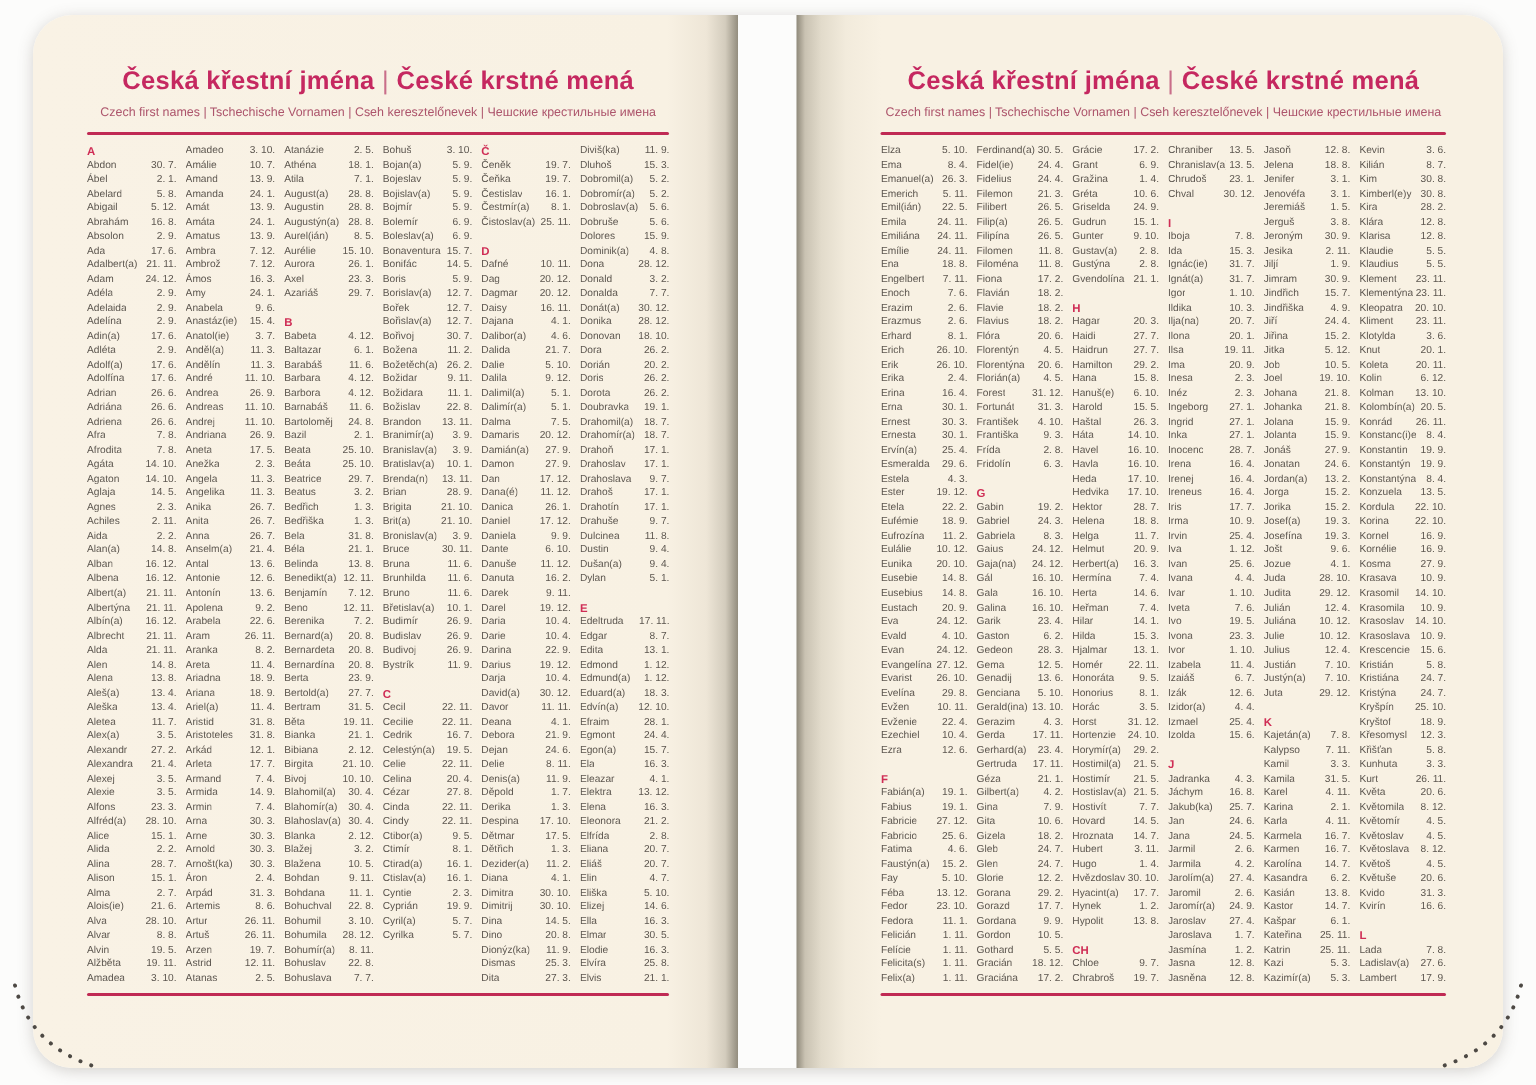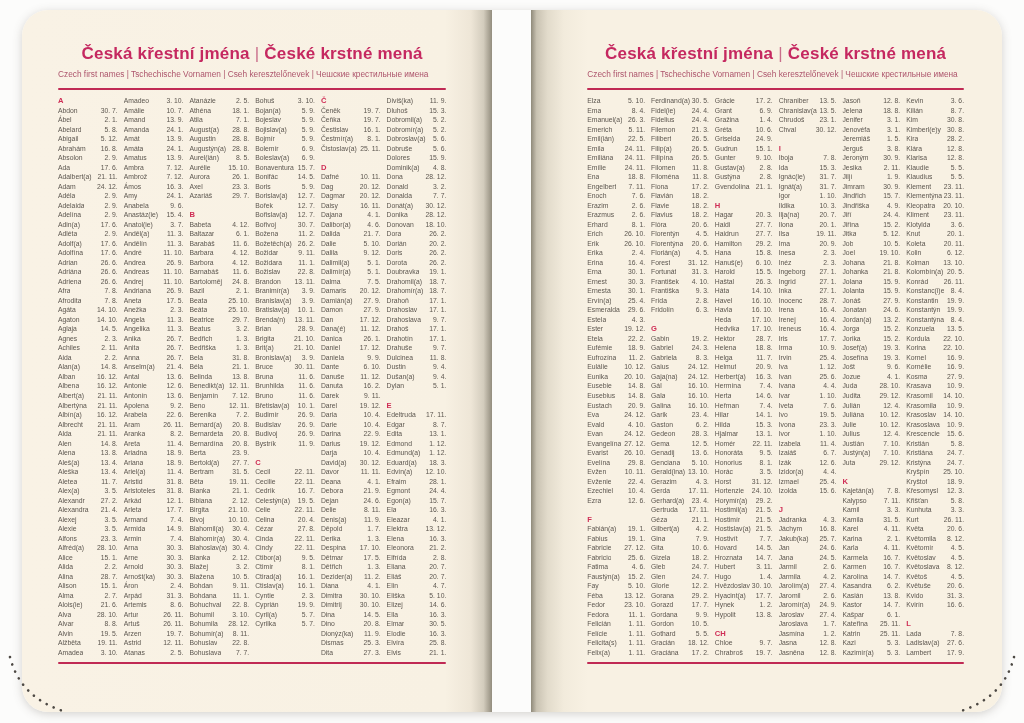--- a/index.html
+++ b/index.html
@@ -8,21 +8,21 @@
   .book{position:absolute;left:22px;top:10px;width:980px;height:702px;
         display:flex;border-radius:26px;box-shadow:0 2px 10px rgba(90,85,75,.25);gap:39px;}
   .page{box-sizing:border-box;height:100%;background:#f8f1e3;}
   .page.left{width:497px;border-radius:26px 0 0 26px;padding:0 46px 0 36px;
     background:linear-gradient(to right,#f9f2e5 0%,#f8f1e3 90%,#eee6d7 95.5%,#d3ccbd 98.2%,#938d7e 100%);}
   .page.right{width:483px;border-radius:0 26px 26px 0;padding:0 38px 0 56px;
     background:linear-gradient(to right,#8f897a 0%,#c9c2b2 1.2%,#e2dbcb 3.5%,#f2ebdc 7%,#f8f1e3 12%);}
   .title{margin:34px 0 0 0;text-align:center;font-size:17px;line-height:20px;
          font-weight:bold;color:#c52860;letter-spacing:.2px;white-space:nowrap;}
   .title .sep{font-weight:normal;margin:0 5px;color:#c96e8a;}
-  .subtitle{margin-top:5px;font-size:8.3px;line-height:10px;
+  .subtitle{margin-top:5px;text-align:center;font-size:8.3px;line-height:10px;
             color:#ad556c;white-space:nowrap;}
   .rule{height:2px;background:#c02a54;margin-top:9px;border-radius:1px;}
   .rule.bottom{margin-top:4px;}
   .cols{display:flex;gap:6px;margin-top:6px;height:562px;overflow:hidden;}
   .name-col{flex:1 1 0;min-width:0;display:flex;flex-direction:column;}
   .row{display:flex;justify-content:space-between;align-items:baseline;
        height:9.53px;line-height:9.53px;font-size:6.8px;color:#5c564f;white-space:nowrap;}
   .row .nm{overflow:hidden;}
   .row .dt{margin-left:2px;flex:0 0 auto;}
   .row.section{color:#cf2d55;font-weight:bold;font-size:7.6px;}

